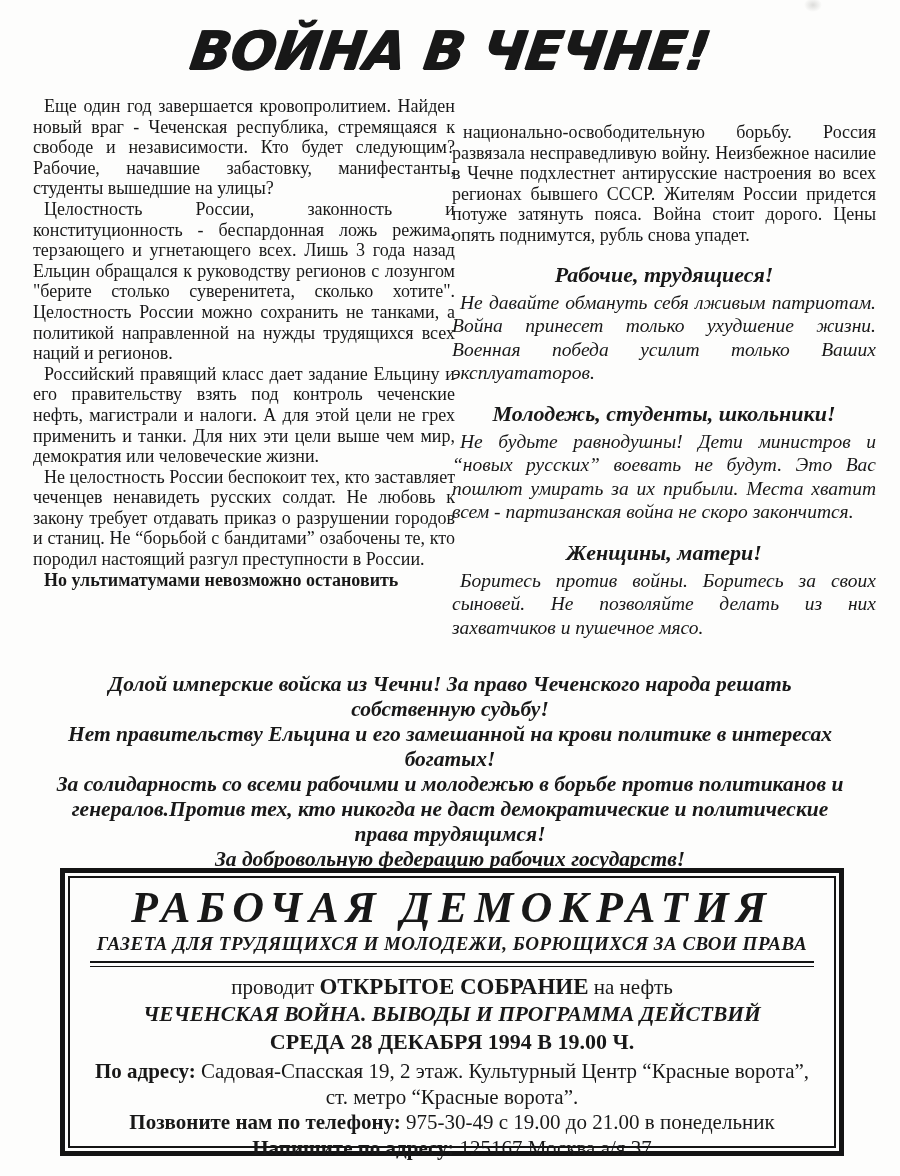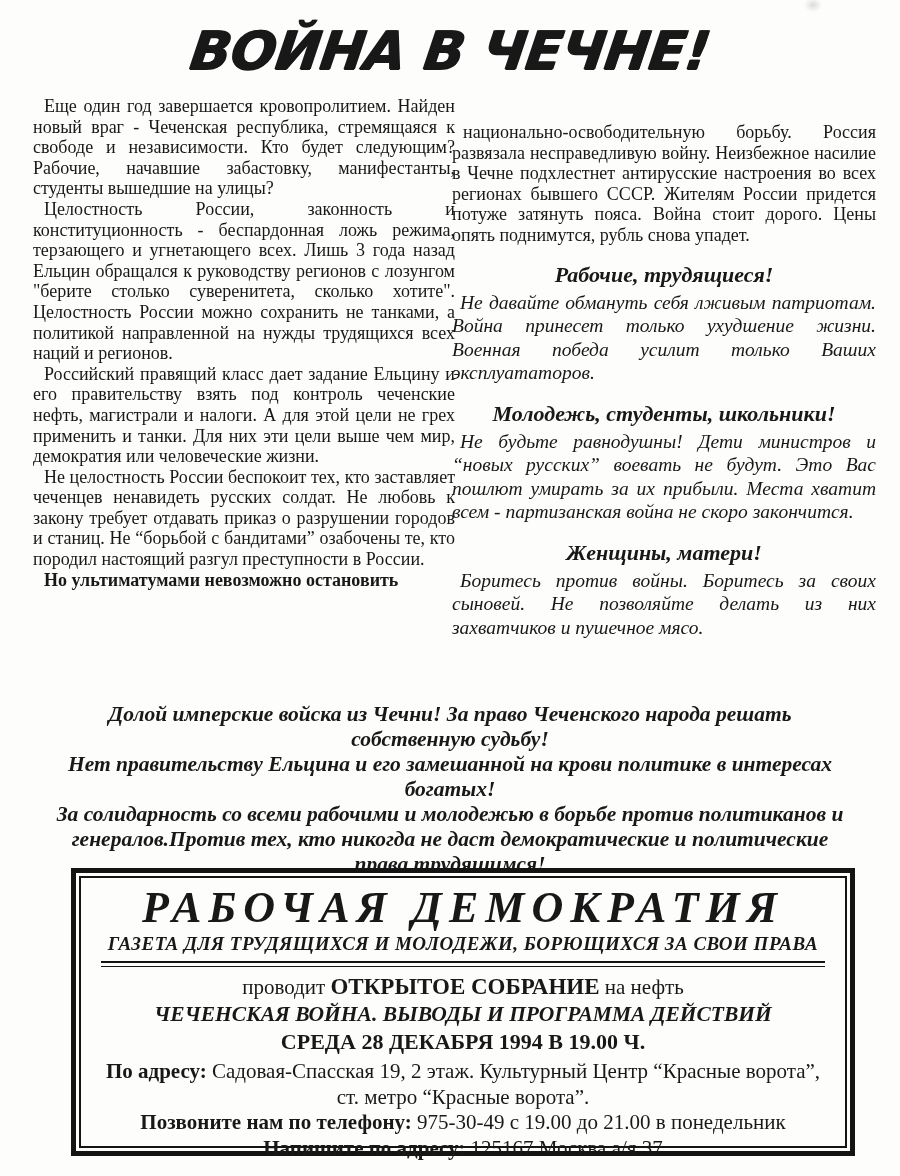--- a/index.html
+++ b/index.html
@@ -44,34 +44,33 @@
     font-size:22px; font-weight:bold; font-style:italic;
     line-height:24px;
   }
   .appeal-p {
     margin:0; text-indent:8px;
     font-style:italic; font-size:19.5px; line-height:23.5px;
     text-align:justify;
   }
   
   .slogans {
-    position:absolute; top:702px; left:50px; width:800px;
+    position:absolute; top:672px; left:50px; width:800px;
     text-align:center;
     font-weight:bold; font-style:italic;
     font-size:21.5px; line-height:25px;
   }
   .slogans p { margin:0; }
   
   .ad-box {
     position:absolute; top:868px; left:60px; width:784px; height:288px;
     border:5px solid #141414;
     box-sizing:border-box;
     padding:3px;
     background:#fdfdfc;
-    margin-left:11px;
   }
   .ad-inner {
     border:2px solid #141414;
     box-sizing:border-box;
     height:100%;
     text-align:center;
     padding:4px 14px 0;
   }
   .masthead {
     font-weight:bold; font-style:italic;

